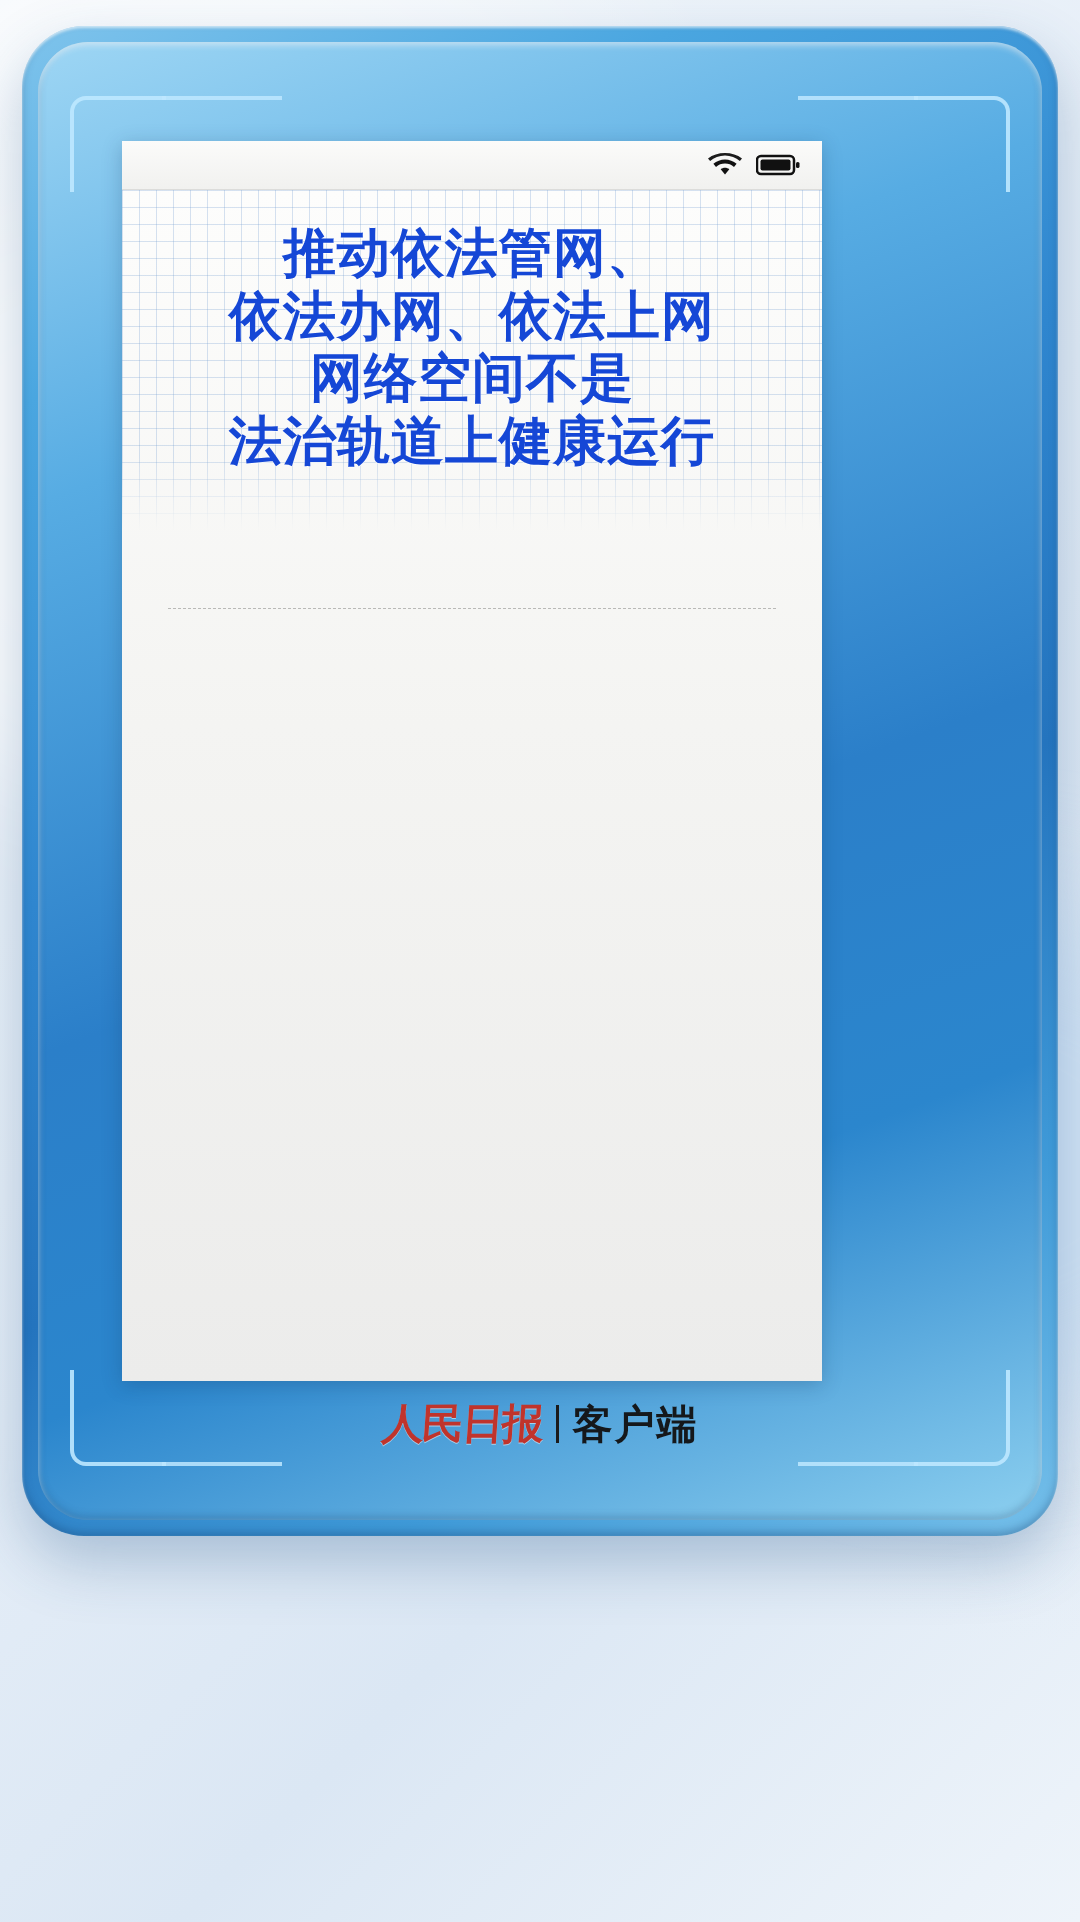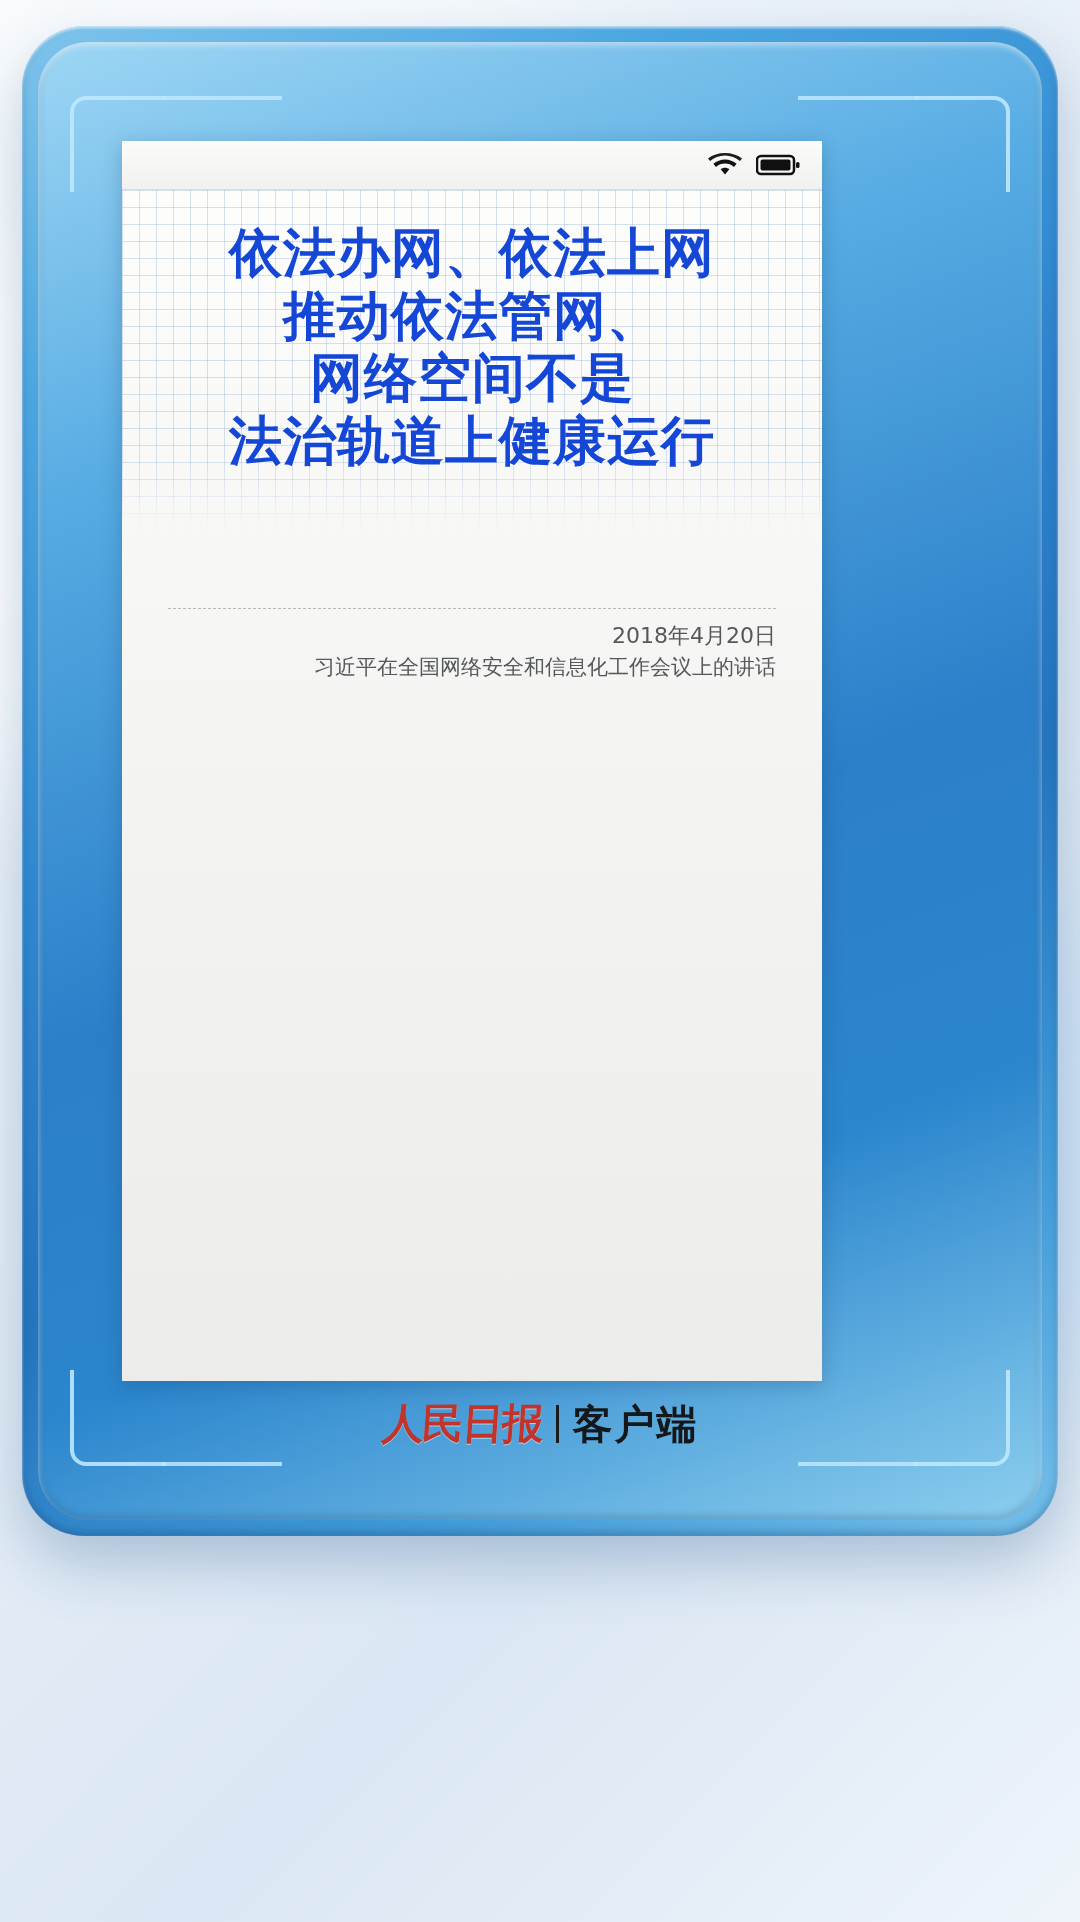--- a/index.html
+++ b/index.html
@@ -255,37 +255,33 @@
             <rect x="4.5" y="6.5" width="30" height="11" rx="2" ry="2" fill="#111"></rect>
             <rect x="40" y="9" width="3.5" height="6" rx="1.6" ry="1.6" fill="#111"></rect>
           </svg>
         </span>
       </div>
 
       <div class="content">
         <div class="grid-area"></div>
 
         <div class="headline">
+          <span class="hl">推动依法管网、</span>
           <span class="hl">依法办网、依法上网</span>
-          <span class="hl">推动依法管网、</span>
           <span class="hl">网络空间不是</span>
           <span class="hl">法治轨道上健康运行</span>
         </div>
 
         <div class="quotes">
 
 
           <div class="spacer-gap"></div>
 
           <div class="quote-block">
             <hr class="quote-rule">
-            <div class="quote-meta">
-              <div class="quote-date">2018年4月20日</div>
-              <div class="quote-source">习近平在全国网络安全和信息化工作会议上的讲话</div>
-            </div>
           </div>
 
         </div>
       </div>
     </div>
 
     <div class="footer">
       <span class="logo-rm">人民日报</span>
       <span class="logo-bar"></span>
       <span class="logo-client">客户端</span>

